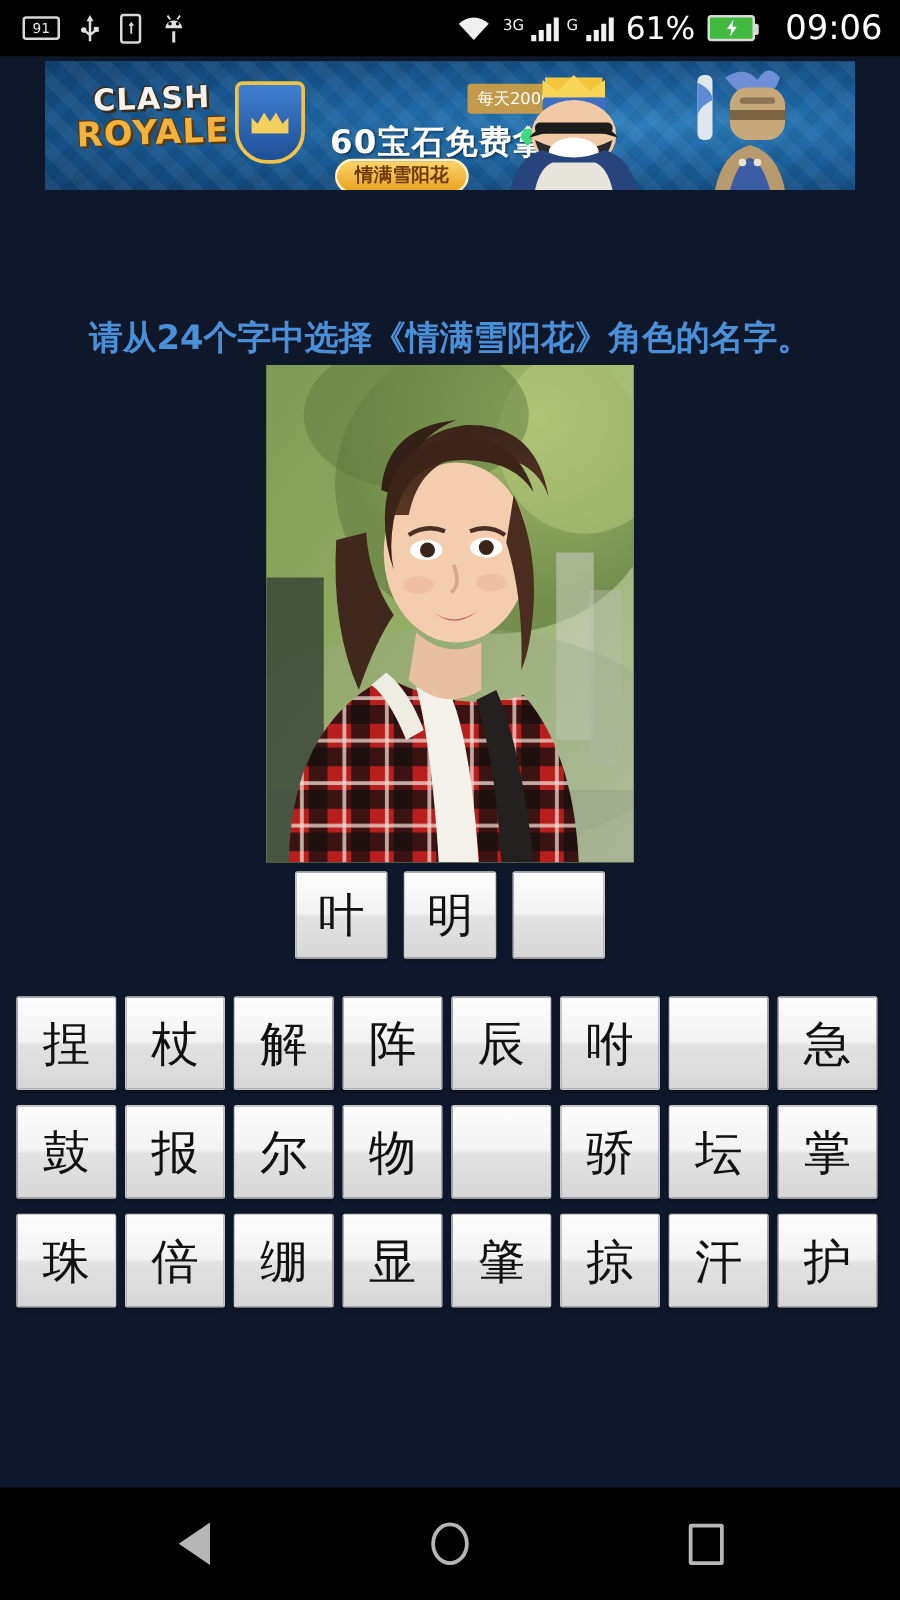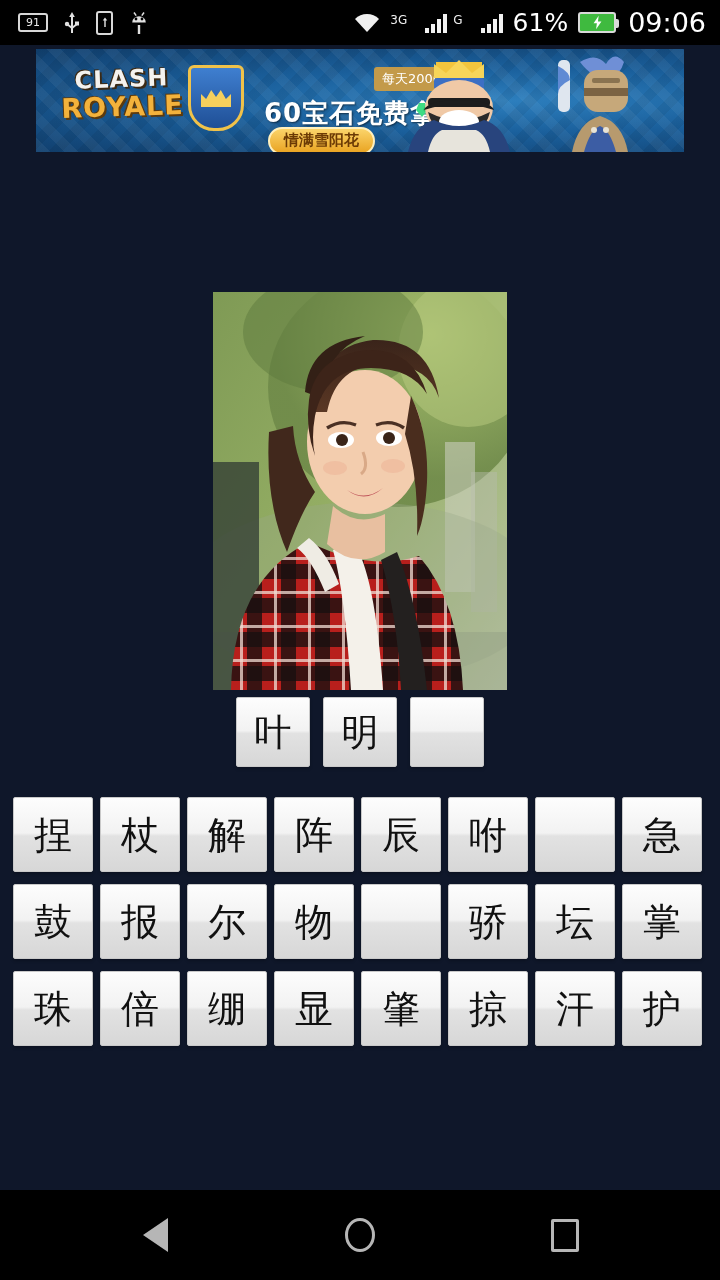--- a/index.html
+++ b/index.html
@@ -58,21 +58,21 @@
   .icon-usb { width: 16px; height: 24px; position: relative; }
   .icon-sdcard {
     width: 17px; height: 24px;
     border: 2px solid #d8d8d8;
     border-radius: 3px;
     display: flex; align-items: center; justify-content: center;
   }
   .icon-android { width: 20px; height: 24px; }
 
   .icon-wifi { width: 30px; height: 24px; margin-right: 2px; }
-  .sig-group { display: flex; align-items: flex-end; gap: 18px; }
+  .sig-group { display: flex; align-items: flex-end; gap: 6px; }
   .sig-label {
     font-size: 12px; color: #f0f0f0; line-height: 1;
     align-self: flex-start; margin-top: 1px;
   }
   .sig-bars { display: flex; align-items: flex-end; gap: 2px; height: 20px; }
   .sig-bars i { display: block; width: 4px; background: #f2f2f2; }
   .sig-bars i:nth-child(1) { height: 5px; }
   .sig-bars i:nth-child(2) { height: 9px; }
   .sig-bars i:nth-child(3) { height: 14px; }
   .sig-bars i:nth-child(4) { height: 19px; }
@@ -90,21 +90,21 @@
     margin: 0 2px 0 4px;
     display: flex; align-items: center; justify-content: center;
   }
   .icon-battery::after {
     content: "";
     position: absolute; right: -5px; top: 5px;
     width: 3px; height: 9px; background: #d9d9d9;
     border-radius: 0 2px 2px 0;
   }
   .status-time {
-    font-size: 27px; color: #ffffff; line-height: 1; margin-left: 4px;
+    font-size: 27px; color: #ffffff; line-height: 1; margin-left: 16px;
   }
 
   
   .ad-banner {
     position: absolute;
     top: 49px; left: 36px;
     width: 648px; height: 103px;
     overflow: hidden;
     background: #14518c;
   }
@@ -419,20 +419,21 @@
         <rect x="50" y="32" width="44" height="8" fill="#7b6343"></rect>
         <rect x="58" y="22" width="28" height="5" rx="2" fill="#8a7350"></rect>
         <path d="M38 96 q6 -30 28 -36 q22 6 28 36 z" fill="#b79a6e"></path>
         <path d="M50 96 q6 -22 16 -26 q10 4 16 26 z" fill="#3c5da4"></path>
         <circle cx="60" cy="74" r="3" fill="#e9e3d4"></circle>
         <circle cx="72" cy="74" r="3" fill="#e9e3d4"></circle>
       </svg>
     </div>
   </div>
 
+  <div class="question">请从24个字中选择《情满雪阳花》角色的名字。</div>
 
   <div class="photo">
     <svg viewBox="0 0 294 398" preserveAspectRatio="xMidYMid slice" aria-hidden="true">
       <defs>
         <linearGradient id="bgGrad" x1="0" y1="0" x2="1" y2="1">
           <stop offset="0%" stop-color="#7f9a55"></stop>
           <stop offset="45%" stop-color="#93ad63"></stop>
           <stop offset="100%" stop-color="#bcc7a6"></stop>
         </linearGradient>
         <radialGradient id="blurGreen" cx="62%" cy="28%" r="60%">

